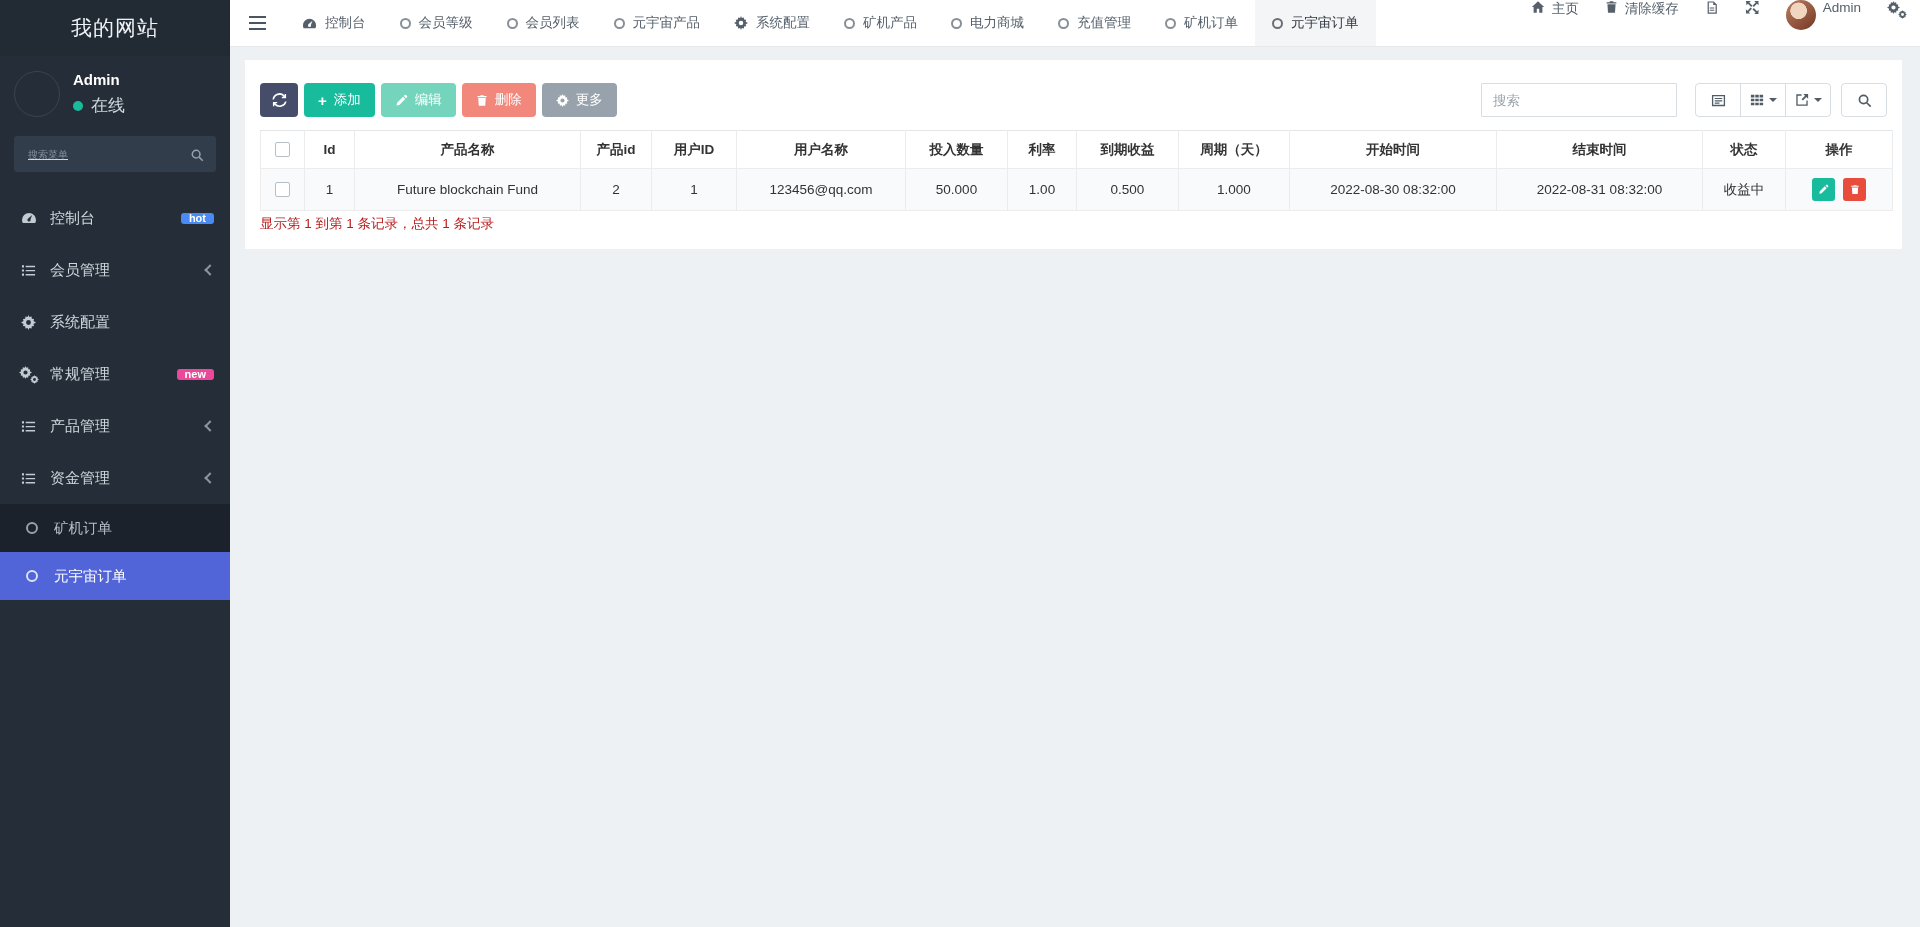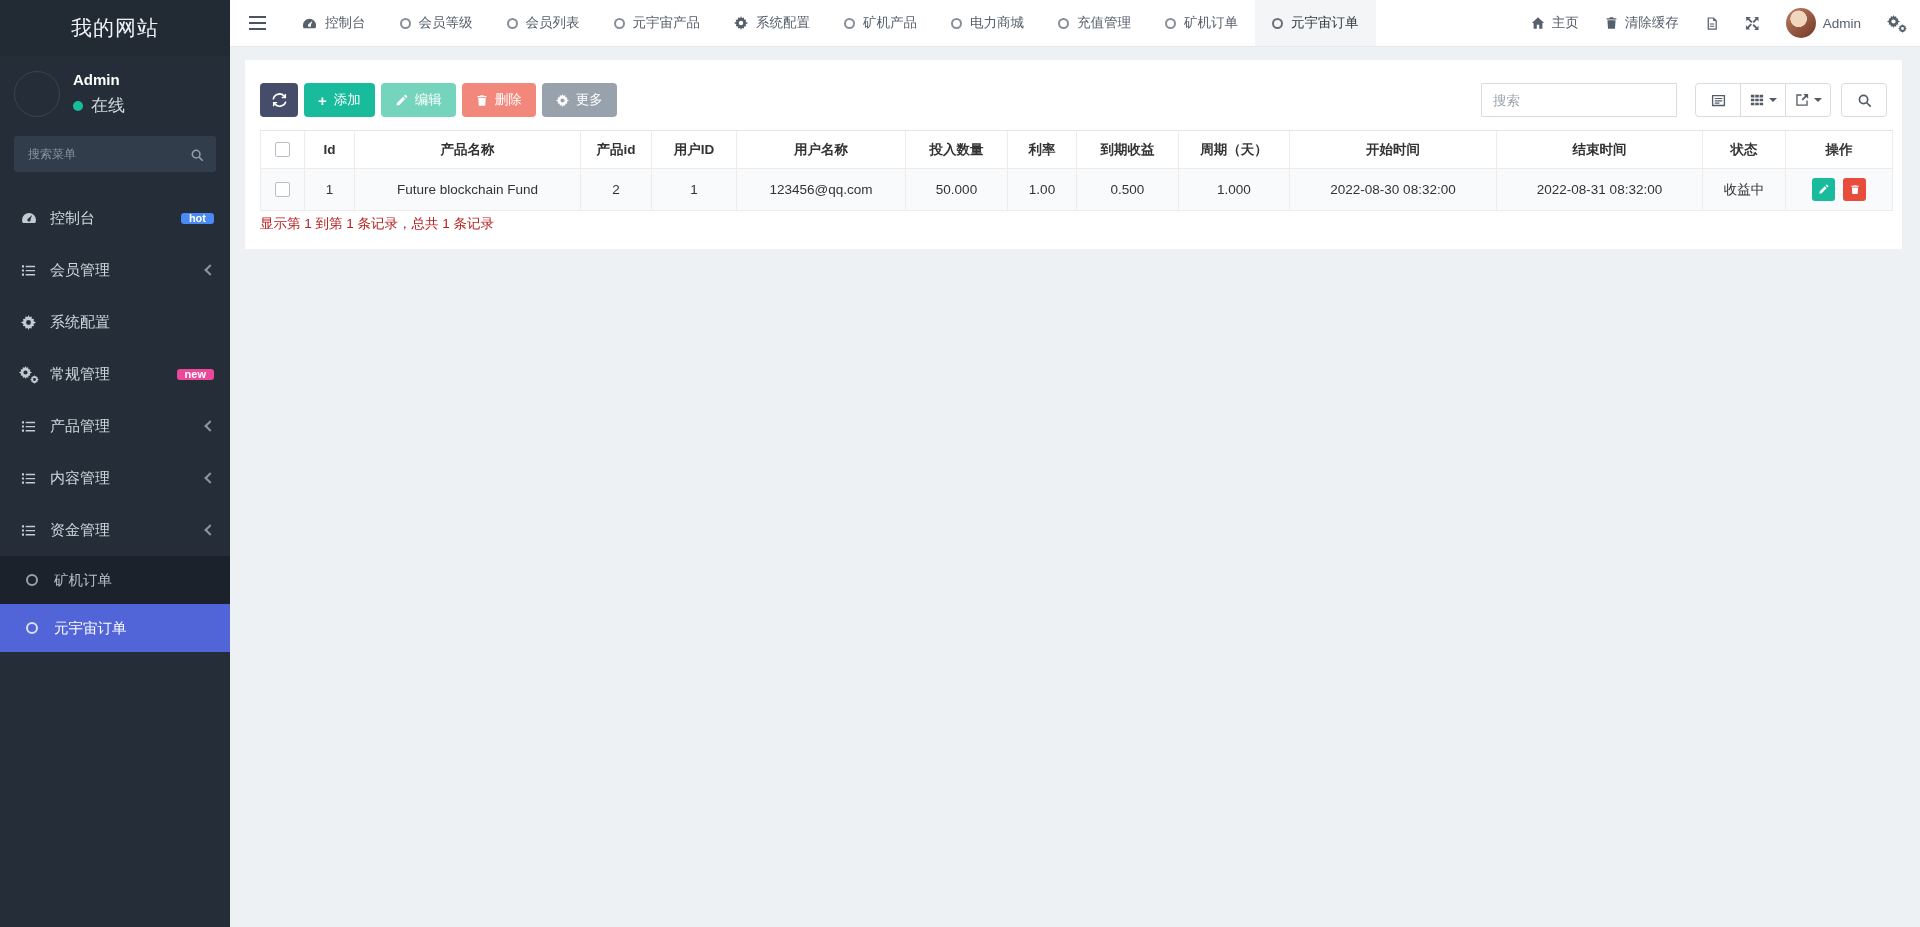--- a/index.html
+++ b/index.html
@@ -21,21 +21,21 @@
     width:46px; height:46px; border-radius:50%; flex-shrink:0;
     background: radial-gradient(circle at 42% 36%, #f0d6bf 0 31%, rgba(0,0,0,0) 33%),
                 linear-gradient(140deg,#c08future 0,#b97f63 0,#8a4c36 70%,#6e3a29);
     border:1px solid #3a4450;
   }
   .user-meta { display:flex; flex-direction:column; }
   .user-name { font-weight:bold; color:#fff; font-size:15px; }
   .user-status { font-size:17px; color:#cfd6dd; display:flex; align-items:center; gap:8px; margin-top:6px; }
   .dot { width:10px; height:10px; border-radius:50%; background:#18bc9c; }
   .side-search { margin:10px 14px 12px 14px; background:#313d4a; border-radius:3px; display:flex; align-items:center; padding:0 12px; height:36px; }
-  .side-search input { flex:1; background:transparent; border:none; outline:none; color:#cfd6dd; font-size:12px; font-family:inherit; }
+  .side-search input { flex:1; background:transparent; border:none; outline:none; color:#cfd6dd; font-size:10px; font-family:inherit;text-decoration:underline; }
   .side-search input::placeholder { color:#87929e; }
   .side-search .sicon { color:#97a1ac; }
   .menu { list-style:none; margin:8px 0 0 0; padding:0; }
   .menu-item { height:52px; display:flex; align-items:center; padding:0 16px; font-size:15px; color:#cfd6dd; cursor:pointer; }
   .menu-item .micon { width:25px; margin-right:9px; display:inline-flex; justify-content:center; color:#c2cad2; }
   .spacer { margin-left:auto; }
   .chevron { display:inline-block; width:8px; height:8px; border-right:2px solid #8b95a0; border-bottom:2px solid #8b95a0; }
   .chevron.left { transform:rotate(135deg); }
   .chevron.down { transform:rotate(45deg); border-color:#cfd6dd; }
   .badge { font-size:11px; font-weight:bold; padding:0 8px; border-radius:3px; color:#fff; line-height:1; }
@@ -50,21 +50,21 @@
   
   .main { flex:1; display:flex; flex-direction:column; min-width:0; }
   .navbar { height:47px; background:#fff; display:flex; align-items:stretch; border-bottom:1px solid #e6e9ec; flex-shrink:0; }
   .hamburger { display:flex; flex-direction:column; justify-content:center; gap:4px; padding:0 19px; cursor:pointer; }
   .hamburger b { display:block; width:17px; height:2px; background:#4a5562; }
   .nav-tabs { display:flex; }
   .nav-tab { display:flex; align-items:center; gap:8px; padding:0 17px; font-size:13.5px; color:#55606b; cursor:pointer; white-space:nowrap; }
   .nav-tab .circle-o { width:11px; height:11px; border-width:2px; opacity:.7; }
   .nav-tab.active { background:#f4f5f6; color:#2f3740; }
   .nav-right { margin-left:auto; display:flex; align-items:stretch; }
-  .nav-link { display:flex; align-items:center; gap:7px; padding:0 13px; color:#55606b; font-size:13.5px; cursor:pointer; }
+  .nav-link { display:flex; align-items:flex-start; gap:7px; padding:0 13px; color:#55606b; font-size:13.5px; cursor:pointer; }
   .nav-avatar {
     width:30px; height:30px; border-radius:50%;
     background: radial-gradient(circle at 42% 36%, #f0d6bf 0 31%, rgba(0,0,0,0) 33%),
                 linear-gradient(140deg,#b97f63,#8a4c36 70%,#6e3a29);
   }
   .cogs { position:relative; width:20px; height:18px; }
   .cogs .g1 { position:absolute; left:0; top:1px; }
   .cogs .g2 { position:absolute; right:0; bottom:-1px; }
 
   
@@ -170,30 +170,20 @@
       <span class="spacer"></span>
       <span class="badge new">new</span>
     </li>
     <li class="menu-item">
       <span class="micon">
           <svg class="svgi" width="15" height="15" viewBox="0 0 16 16">
             <path d="M1 2.5h2.2v2.2H1zM5 3h10v1.4H5zM1 6.9h2.2v2.2H1zM5 7.4h10v1.4H5zM1 11.3h2.2v2.2H1zM5 11.8h10v1.4H5z"></path>
           </svg>
         </span>
       <span>产品管理</span>
-      <span class="spacer"></span>
-        <span class="chevron left"></span>
-    </li>
-    <li class="menu-item">
-      <span class="micon">
-          <svg class="svgi" width="15" height="15" viewBox="0 0 16 16">
-            <path d="M1 2.5h2.2v2.2H1zM5 3h10v1.4H5zM1 6.9h2.2v2.2H1zM5 7.4h10v1.4H5zM1 11.3h2.2v2.2H1zM5 11.8h10v1.4H5z"></path>
-          </svg>
-        </span>
-      <span>内容管理</span>
       <span class="spacer"></span>
         <span class="chevron left"></span>
     </li>
     <li class="menu-item">
       <span class="micon">
           <svg class="svgi" width="15" height="15" viewBox="0 0 16 16">
             <path d="M1 2.5h2.2v2.2H1zM5 3h10v1.4H5zM1 6.9h2.2v2.2H1zM5 7.4h10v1.4H5zM1 11.3h2.2v2.2H1zM5 11.8h10v1.4H5z"></path>
           </svg>
         </span>
       <span>资金管理</span>

